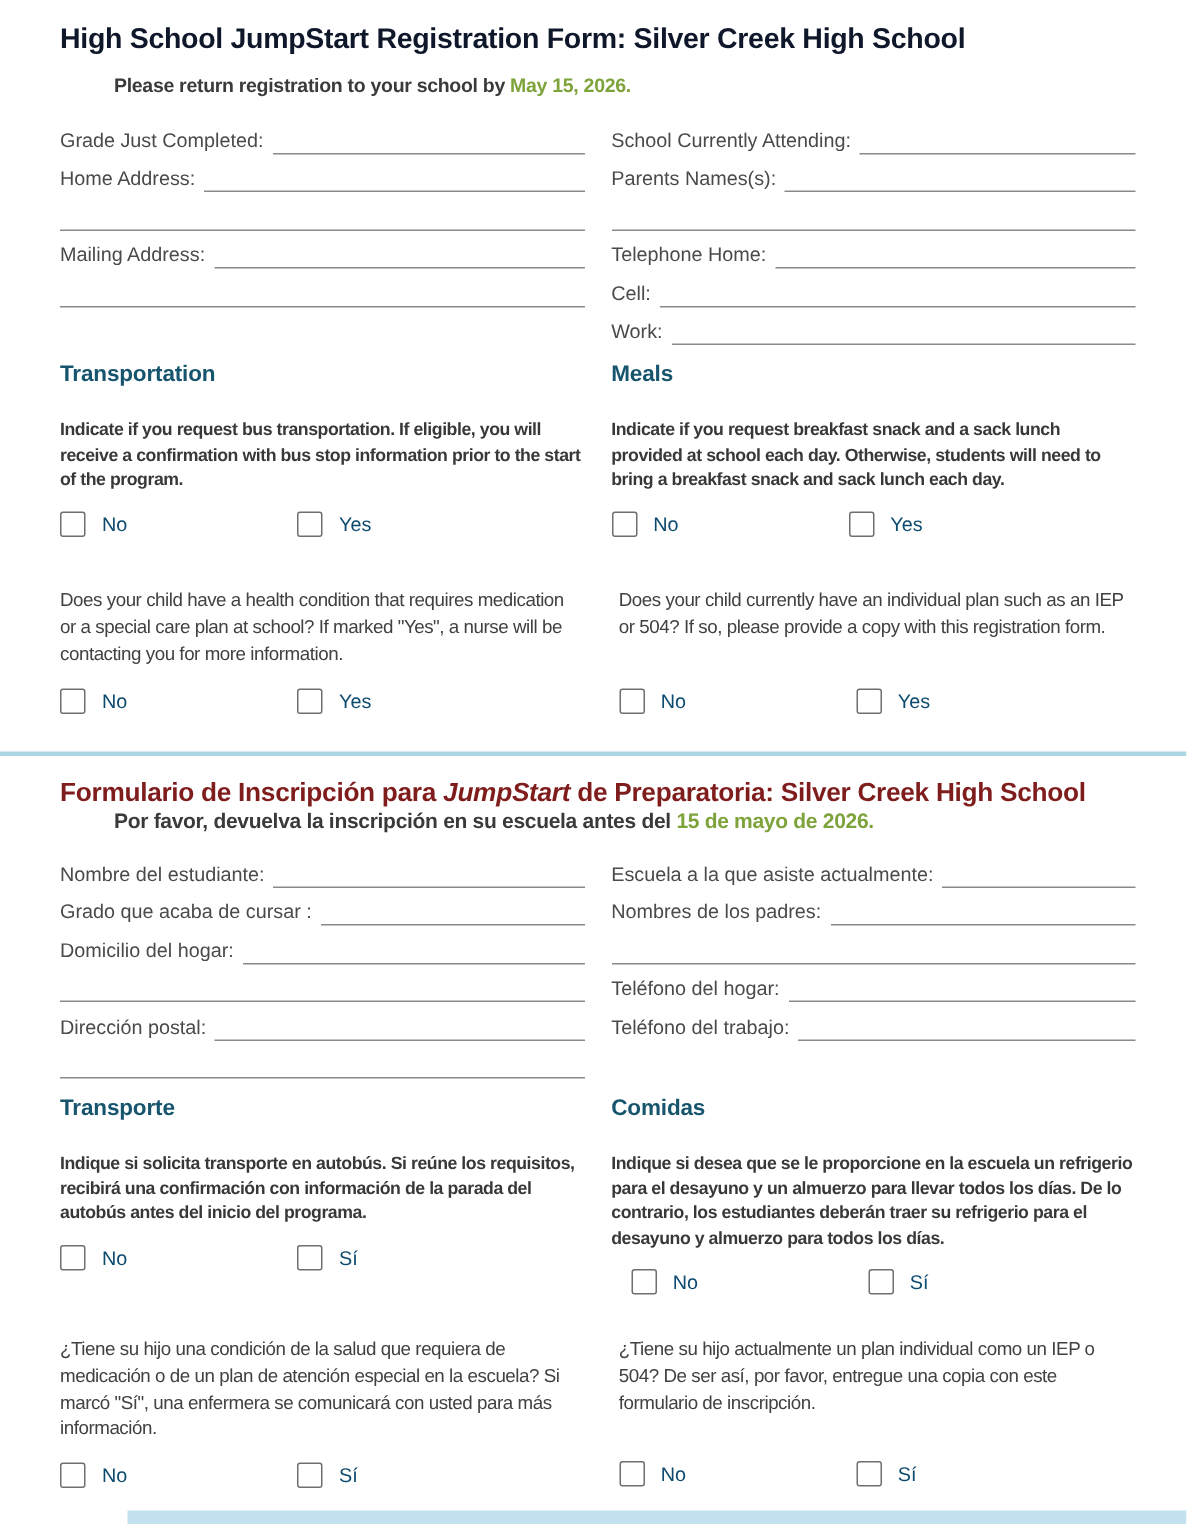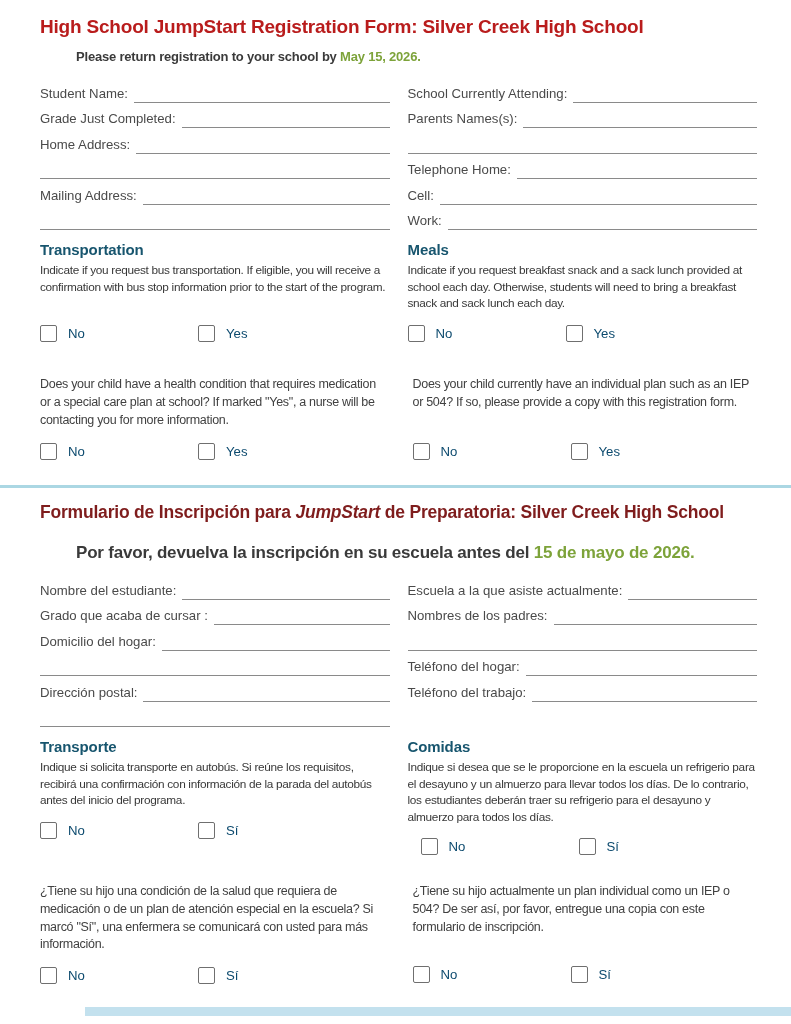--- a/index.html
+++ b/index.html
@@ -8,21 +8,21 @@
     width:791px; height:1024px;
     font-family:"Liberation Sans", sans-serif;
     color:#3f3f3f;
     position:relative;
     overflow:hidden;
   }
   .page { padding:16px 34px 0 40px; position:relative; }
 
   
   .title-en {
-    color:#b91c1c; font-size:19px; font-weight:700; letter-spacing:-0.2px;
+    color:#0f172a; font-size:19px; font-weight:700; letter-spacing:-0.2px;
   }
   .title-es {
     color:#7f1d1d; font-size:17.5px; font-weight:700; letter-spacing:-0.2px;
   }
   .title-es .it { font-style:italic; }
   .intro {
     margin-top:11px; font-size:13px; font-weight:700; letter-spacing:-0.2px; color:#3a3a3a;padding-left:36px;
   }
   .intro .due { color:#7da33a; }
 
@@ -38,21 +38,21 @@
   }
   .field-label:empty { margin-right:0; }
   .field-line {
     flex:1; border-bottom:1px solid #8a8a8a; height:20px;
   }
 
   
   .sections { margin-top:11px; }
   .sec-heading { color:#17556e; font-size:15px; font-weight:700; letter-spacing:-0.1px; }
   .sec-body {
-    margin-top:4px; font-size:11.8px; font-weight:400; letter-spacing:-0.3px;
+    margin-top:20px; font-size:11.8px; font-weight:700; letter-spacing:-0.3px;
     line-height:1.4; color:#383838; min-height:50px;
   }
   .q-body {
     font-size:12.5px; letter-spacing:-0.3px; line-height:1.42; color:#414141;
   }
   .q-en { min-height:54px; }
   .q-es { min-height:70px; }
   .questions { margin-top:34px;gap:28px; }
   .questions-es { margin-top:28px; }
 
@@ -83,24 +83,20 @@
 <div class="page">
 
   <div class="title-en">High School JumpStart Registration Form: Silver Creek High School</div>
   <div class="intro">
     <span>Please return registration to your school by </span><span class="due">May 15, 2026.</span>
   </div>
 
   <div class="grid2 fields">
     <div>
       <div class="field-row">
-        <span class="field-label">Student Name:</span>
-          <span class="field-line"></span>
-      </div>
-      <div class="field-row">
         <span class="field-label">Grade Just Completed:</span>
           <span class="field-line"></span>
       </div>
       <div class="field-row">
         <span class="field-label">Home Address:</span>
           <span class="field-line"></span>
       </div>
       <div class="field-row">
         <span class="field-label"></span>
           <span class="field-line"></span>
@@ -200,21 +196,21 @@
         </span>
       </div>
     </div>
   </div>
 
   <div class="divider"></div>
 
   <div class="title-es">
     <span>Formulario de Inscripción para </span><span class="it">JumpStart</span><span> de Preparatoria: Silver Creek High School</span>
   </div>
-  <div class="intro" style="margin-top:20px; font-size:17px;">
+  <div class="intro" style="margin-top:0; font-size:14px;">
     <span>Por favor, devuelva la inscripción en su escuela antes del </span><span class="due">15 de mayo de 2026.</span>
   </div>
 
   <div class="grid2 fields" style="margin-top:11px;">
     <div>
       <div class="field-row">
         <span class="field-label">Nombre del estudiante:</span>
           <span class="field-line"></span>
       </div>
       <div class="field-row">

